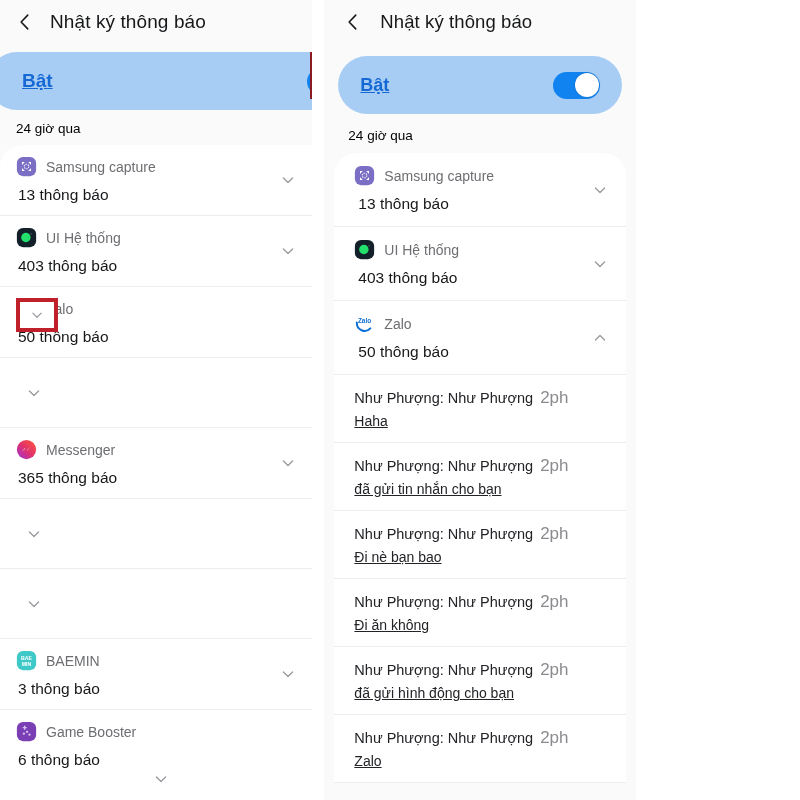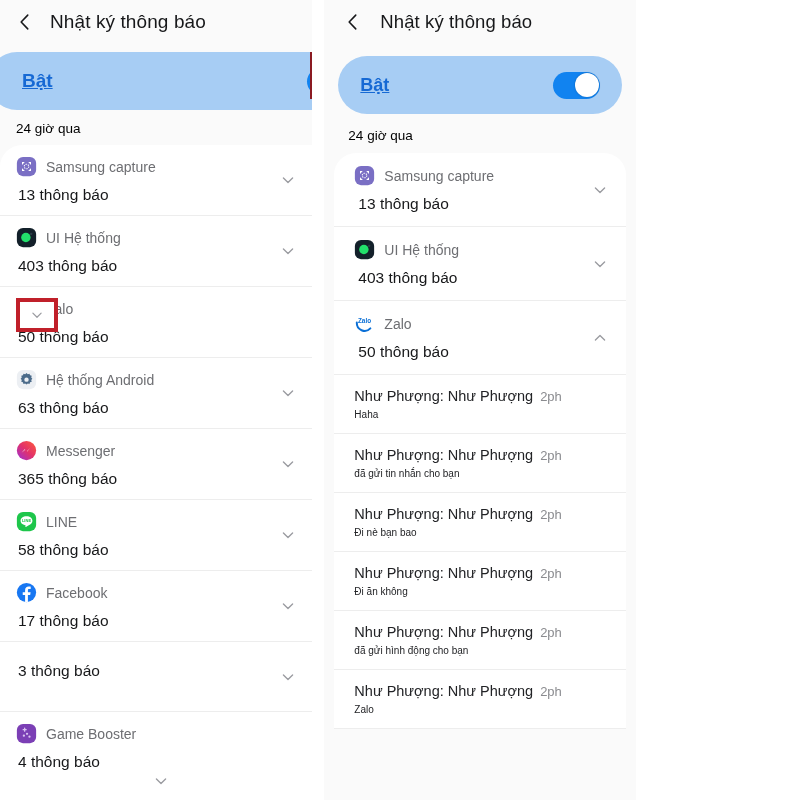--- a/index.html
+++ b/index.html
@@ -90,22 +90,22 @@
     display: block; margin-left: 8px;
   }
 
   
   .note-row {
     background: #ffffff; border-bottom: 1px solid #ededed;
     padding: 13px 18px 13px 20px;
   }
   .note-title-line { display: flex; align-items: center; gap: 7px; }
   .note-title { font-size: 14.5px; color: #222326; white-space: nowrap; }
-  .note-time { font-size: 13px; color: #8a8b8f; white-space: nowrap; }
-  .note-body { font-size: 10px; color: #222326; margin-top: 5px; }
+  .note-time { font-size: 17px; color: #8a8b8f; white-space: nowrap; }
+  .note-body { font-size: 14px; color: #222326; margin-top: 5px; text-decoration: underline; }
 </style>
 </head>
 <body>
 
 <div class="screens">
 
   <div class="panel left">
 
     <div class="hdr">
       <svg class="back-icon" viewBox="0 0 24 24">
@@ -178,31 +178,20 @@
           <div class="app-count">50 thông báo</div>
         </div>
         <div class="anno-chevron" style="width:42px; height:34px;">
           <svg style="width:18px;height:18px;display:block" viewBox="0 0 24 24">
             <path d="M6.5 9.5 L12 15 L17.5 9.5" fill="none" stroke="#9a9ba0" stroke-width="1.6" stroke-linecap="round" stroke-linejoin="round"></path>
           </svg>
         </div>
       </div>
 
       <div class="app-row">
-        <div class="app-main">
-          <div class="app-top">
-            <svg class="app-icon" viewBox="0 0 24 24">
-              <rect x="1" y="1" width="22" height="22" rx="7" fill="#eceff3"></rect>
-              <path d="M12 4.6 l1.5 1.3 1.9-.6 .7 1.9 1.9 .6 -.6 1.9 1.3 1.5 -1.3 1.5 .6 1.9 -1.9 .6 -.7 1.9 -1.9-.6 -1.5 1.3 -1.5-1.3 -1.9 .6 -.7-1.9 -1.9-.6 .6-1.9 -1.3-1.5 1.3-1.5 -.6-1.9 1.9-.6 .7-1.9 1.9 .6z" fill="#4b6b8a"></path>
-              <circle cx="12" cy="12.2" r="2.5" fill="#eceff3"></circle>
-            </svg>
-            <span class="app-name">Hệ thống Android</span>
-          </div>
-          <div class="app-count">63 thông báo</div>
-        </div>
         <svg class="chev" viewBox="0 0 24 24">
           <path d="M6.5 9.5 L12 15 L17.5 9.5" fill="none" stroke="#9a9ba0" stroke-width="1.6" stroke-linecap="round" stroke-linejoin="round"></path>
         </svg>
       </div>
 
       <div class="app-row">
         <div class="app-main">
           <div class="app-top">
             <svg class="app-icon" viewBox="0 0 24 24">
               <defs>
@@ -218,74 +207,61 @@
             <span class="app-name">Messenger</span>
           </div>
           <div class="app-count">365 thông báo</div>
         </div>
         <svg class="chev" viewBox="0 0 24 24">
           <path d="M6.5 9.5 L12 15 L17.5 9.5" fill="none" stroke="#9a9ba0" stroke-width="1.6" stroke-linecap="round" stroke-linejoin="round"></path>
         </svg>
       </div>
 
       <div class="app-row">
-        <div class="app-main">
-          <div class="app-top">
-            <svg class="app-icon" viewBox="0 0 24 24">
-              <rect x="1" y="1" width="22" height="22" rx="7" fill="#1ec64b"></rect>
-              <path d="M12 6 C8 6 5.2 8.4 5.2 11.2 c0 2.5 2.2 4.6 5.2 5 .7 .1 .6 .5 .5 .9 l-.2 .9 c0 .3 .2 .5 .6 .3 l3.3-2 c2.3-1 4.2-2.8 4.2-5.1 C18.8 8.4 16 6 12 6z" fill="#ffffff"></path>
-              <text x="12" y="12.9" font-family="Liberation Sans, sans-serif" font-size="4.6" font-weight="bold" fill="#1ec64b" text-anchor="middle">LINE</text>
-            </svg>
-            <span class="app-name">LINE</span>
-          </div>
-          <div class="app-count">58 thông báo</div>
-        </div>
-        <svg class="chev" viewBox="0 0 24 24">
-          <path d="M6.5 9.5 L12 15 L17.5 9.5" fill="none" stroke="#9a9ba0" stroke-width="1.6" stroke-linecap="round" stroke-linejoin="round"></path>
-        </svg>
-      </div>
-
-      <div class="app-row">
-        <div class="app-main">
-          <div class="app-top">
-            <svg class="app-icon" viewBox="0 0 24 24">
-              <circle cx="12" cy="12" r="11" fill="#1877f2"></circle>
-              <path d="M13.6 23 v-8.2 h2.6 l.5-3.1 h-3.1 V9.6 c0-.9 .3-1.5 1.6-1.5 h1.6 V5.3 c-.3 0-1.3-.1-2.4-.1 -2.4 0-4 1.4-4 4.1 v2.4 H7.7 v3.1 h2.7 V23z" fill="#ffffff"></path>
-            </svg>
-            <span class="app-name">Facebook</span>
-          </div>
-          <div class="app-count">17 thông báo</div>
-        </div>
-        <svg class="chev" viewBox="0 0 24 24">
-          <path d="M6.5 9.5 L12 15 L17.5 9.5" fill="none" stroke="#9a9ba0" stroke-width="1.6" stroke-linecap="round" stroke-linejoin="round"></path>
-        </svg>
-      </div>
-
-      <div class="app-row">
-        <div class="app-main">
+        <svg class="chev" viewBox="0 0 24 24">
+          <path d="M6.5 9.5 L12 15 L17.5 9.5" fill="none" stroke="#9a9ba0" stroke-width="1.6" stroke-linecap="round" stroke-linejoin="round"></path>
+        </svg>
+      </div>
+
+      <div class="app-row">
+        <svg class="chev" viewBox="0 0 24 24">
+          <path d="M6.5 9.5 L12 15 L17.5 9.5" fill="none" stroke="#9a9ba0" stroke-width="1.6" stroke-linecap="round" stroke-linejoin="round"></path>
+        </svg>
+      </div>
+
+      <div class="app-row">
+        <div class="app-main">
+          <div class="app-top">
+            <svg class="app-icon" viewBox="0 0 24 24">
+              <rect x="1" y="1" width="22" height="22" rx="7" fill="#3ec8c8"></rect>
+              <text x="12" y="11" font-family="Liberation Sans, sans-serif" font-size="6" font-weight="bold" fill="#ffffff" text-anchor="middle">BAE</text>
+              <text x="12" y="18" font-family="Liberation Sans, sans-serif" font-size="6" font-weight="bold" fill="#ffffff" text-anchor="middle">MIN</text>
+            </svg>
+            <span class="app-name">BAEMIN</span>
+          </div>
           <div class="app-count">3 thông báo</div>
         </div>
         <svg class="chev" viewBox="0 0 24 24">
           <path d="M6.5 9.5 L12 15 L17.5 9.5" fill="none" stroke="#9a9ba0" stroke-width="1.6" stroke-linecap="round" stroke-linejoin="round"></path>
         </svg>
       </div>
 
       <div class="app-row">
         <div class="app-main">
           <div class="app-top">
             <svg class="app-icon" viewBox="0 0 24 24">
               <rect x="1" y="1" width="22" height="22" rx="7" fill="#7b3fb5"></rect>
               <circle cx="9" cy="14.5" r="1.3" fill="#d9c2f0"></circle>
               <circle cx="12.6" cy="12.4" r="1.3" fill="#d9c2f0"></circle>
               <circle cx="15.4" cy="15.6" r="1.3" fill="#d9c2f0"></circle>
               <path d="M8.2 7.6 h3.4 M9.9 5.9 v3.4" stroke="#d9c2f0" stroke-width="1.5" stroke-linecap="round"></path>
             </svg>
             <span class="app-name">Game Booster</span>
           </div>
-          <div class="app-count">4 thông báo</div>
+          <div class="app-count">6 thông báo</div>
         </div>
         <svg class="chev" viewBox="0 0 24 24">
           <path d="M6.5 9.5 L12 15 L17.5 9.5" fill="none" stroke="#9a9ba0" stroke-width="1.6" stroke-linecap="round" stroke-linejoin="round"></path>
         </svg>
       </div>
 
     </div>
   </div>
 
   <div class="gap"></div>

